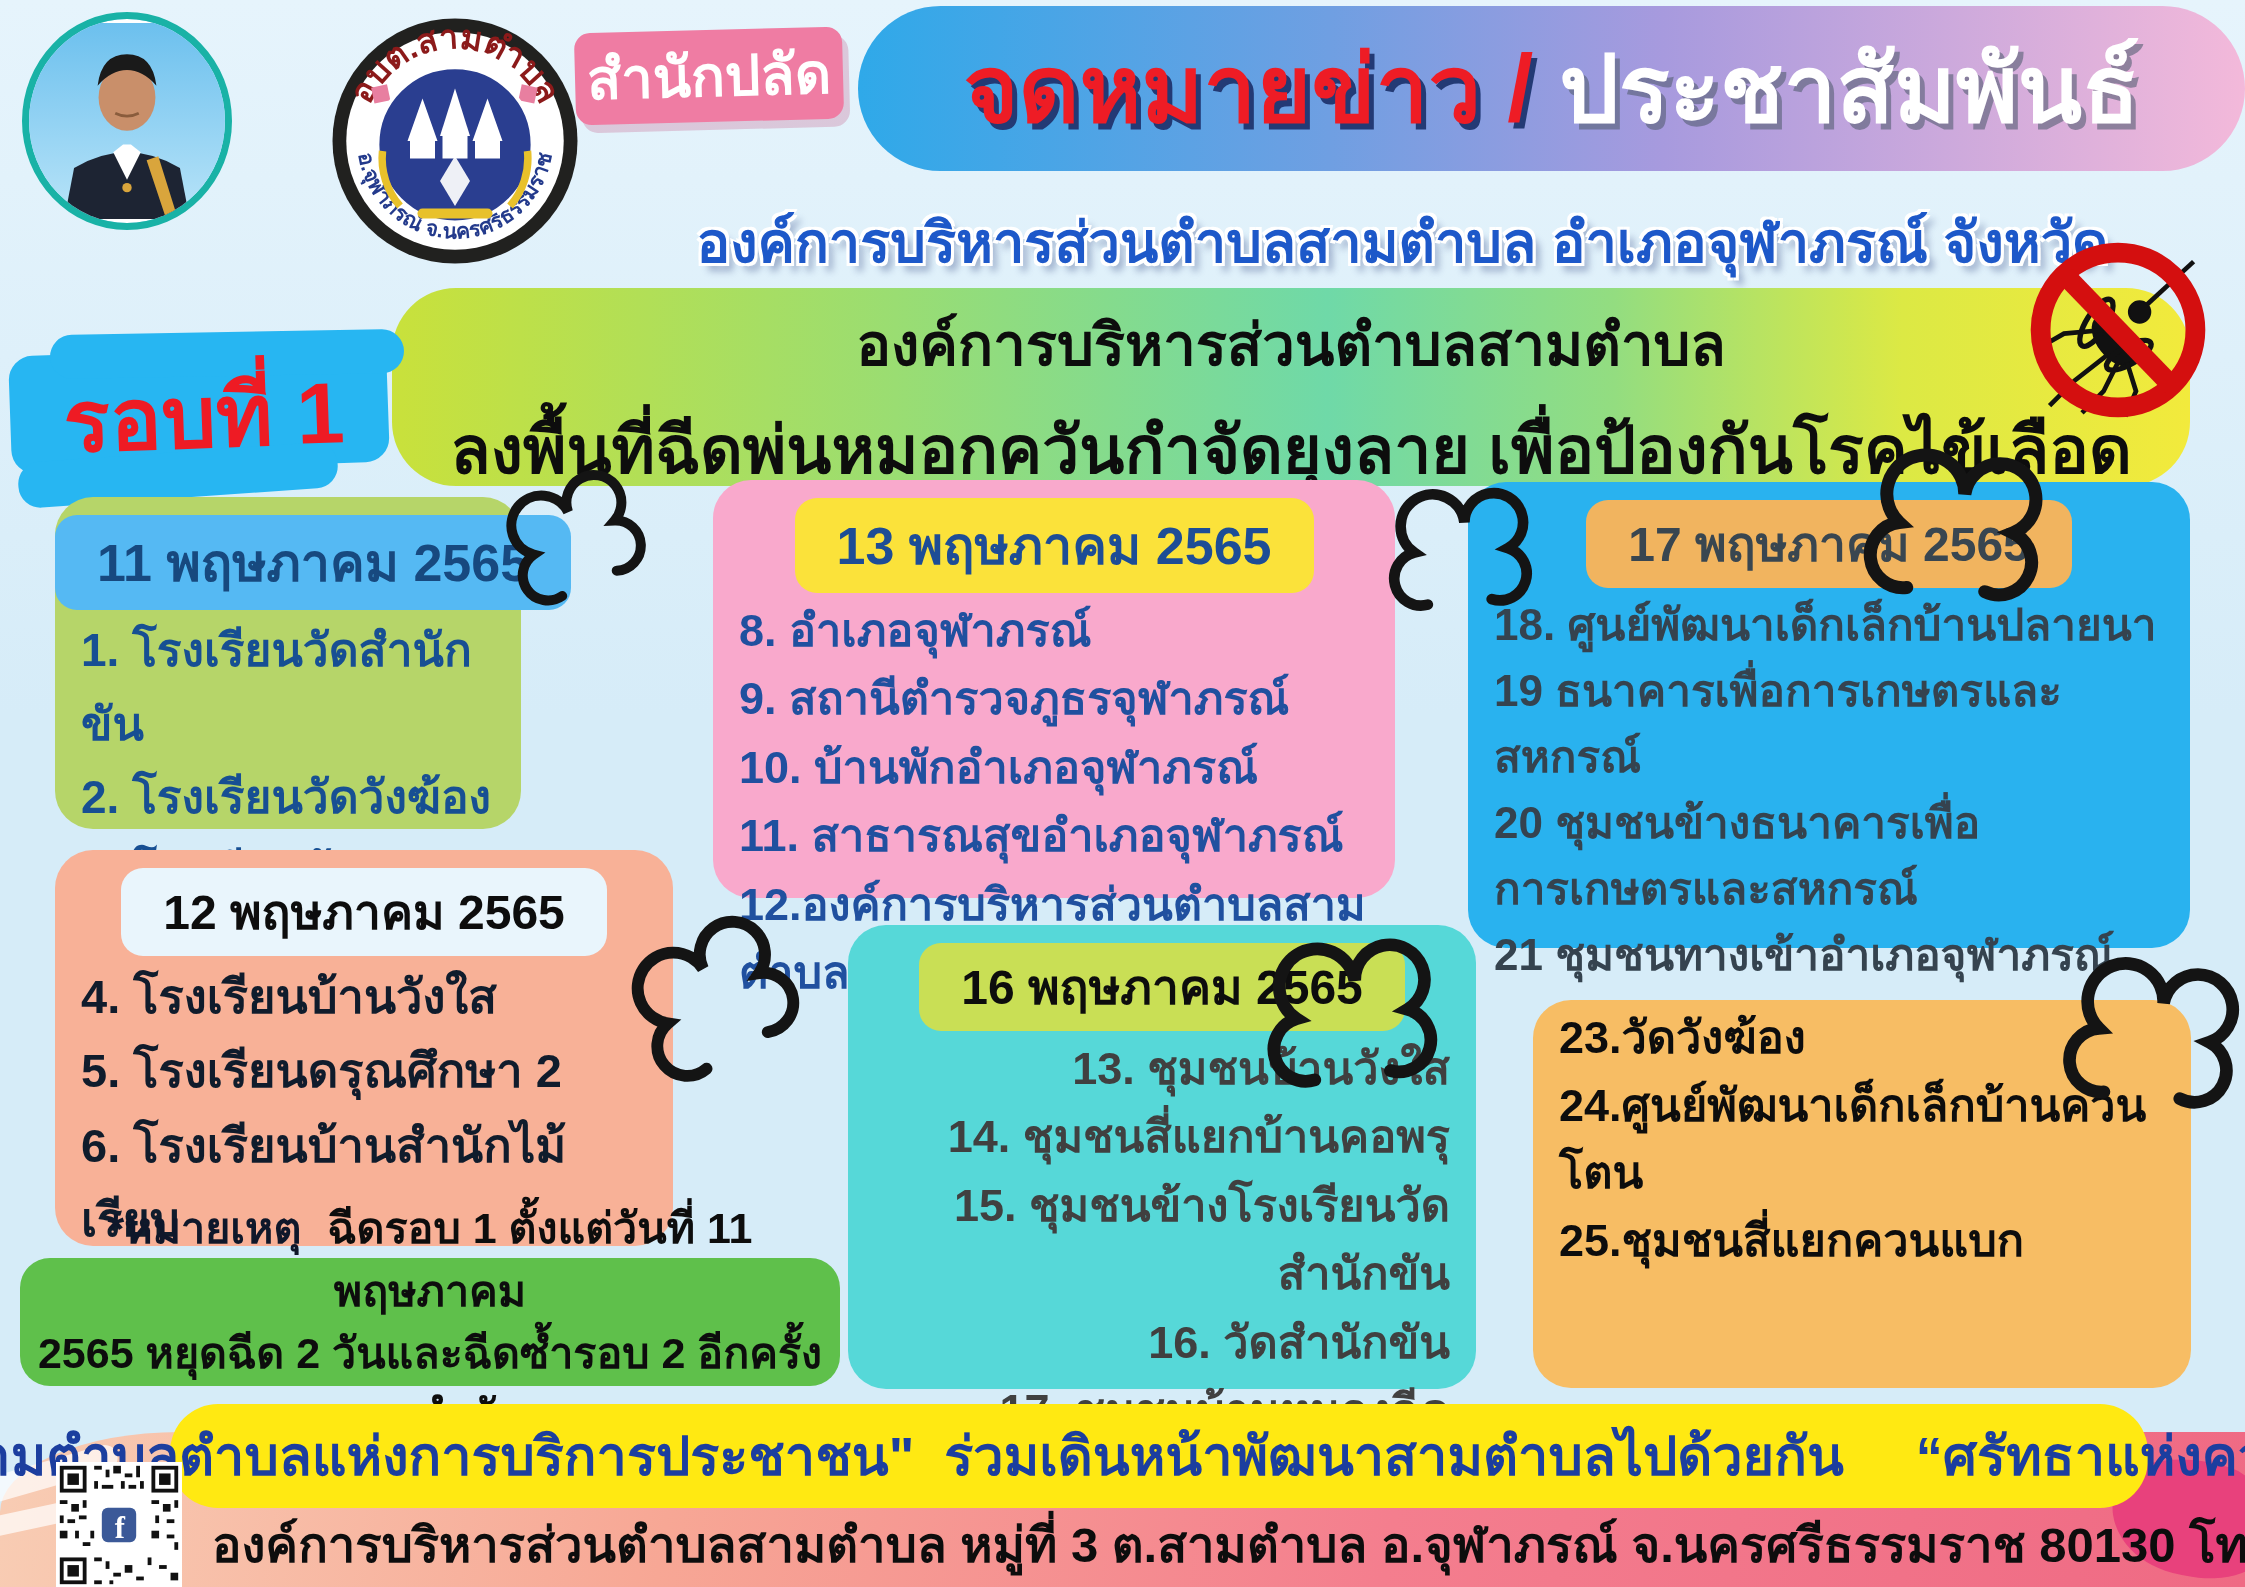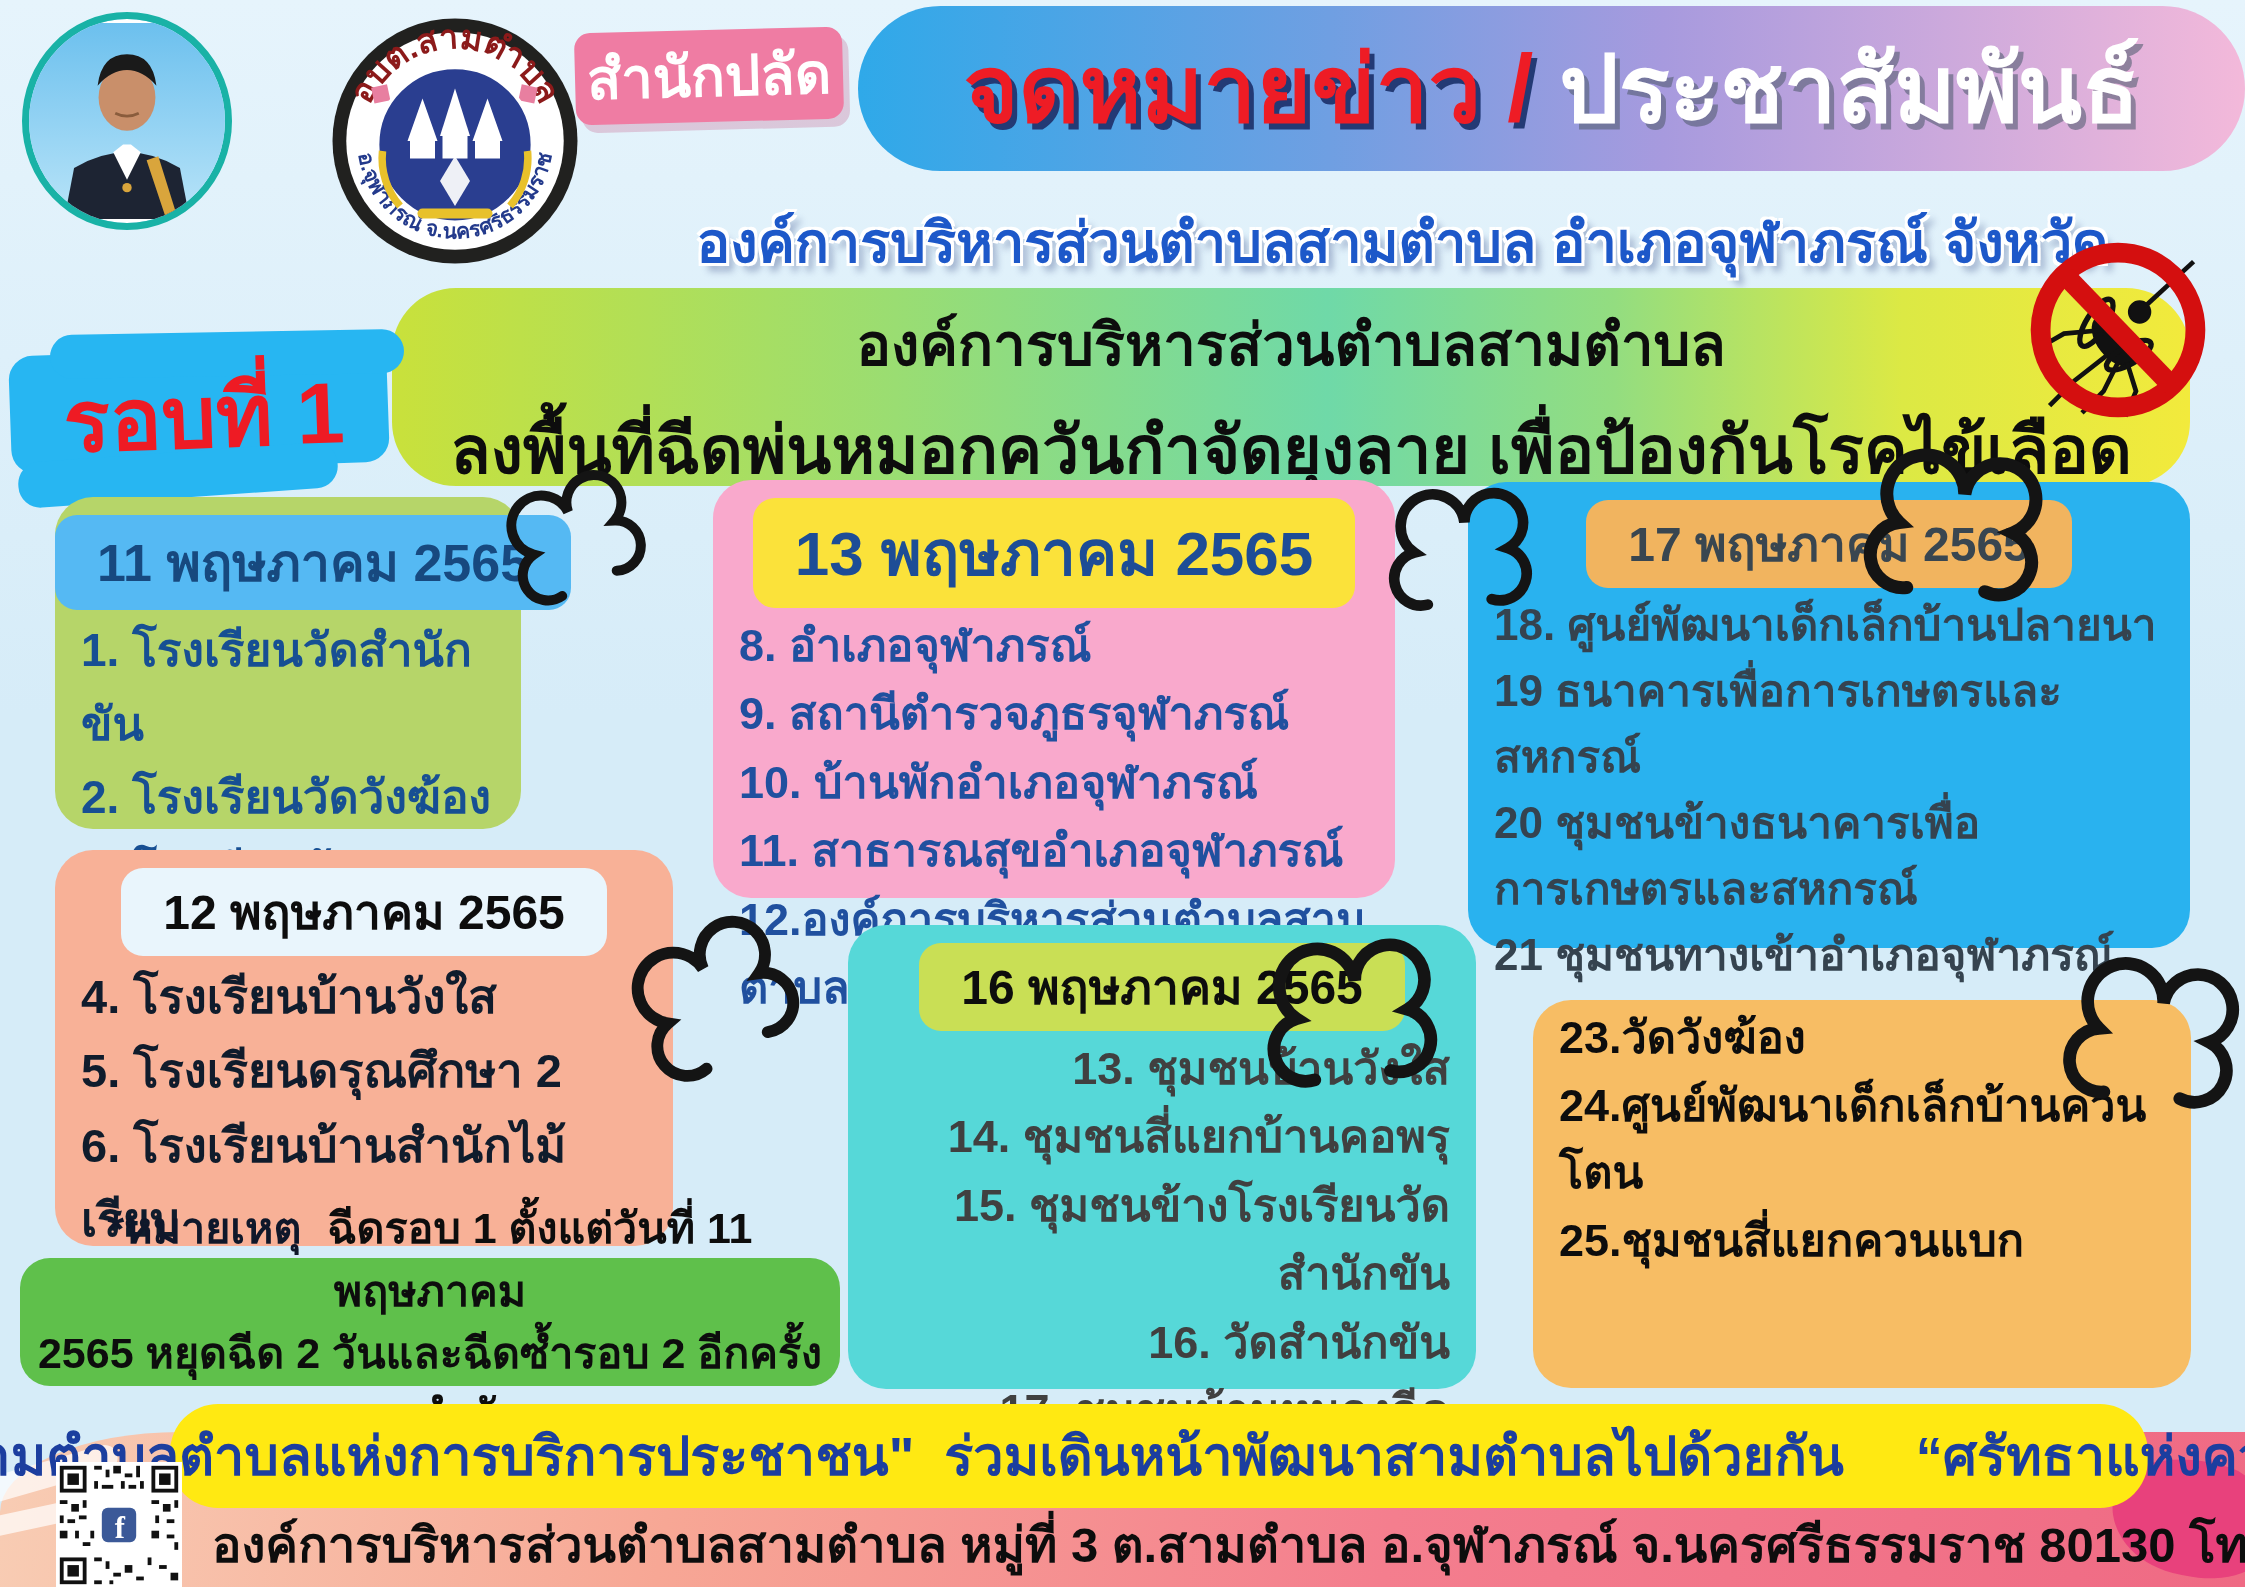--- a/index.html
+++ b/index.html
@@ -51,21 +51,21 @@
   .card .pill{margin:18px auto 4px;width:fit-content;padding:6px 42px;border-radius:22px;
               font-weight:800;text-align:center;white-space:nowrap;}
   .card ul{list-style:none;margin:4px 0 0;padding:0 26px;}
   .card li{font-weight:700;line-height:1.6;}
 
   .card-a{left:55px;top:497px;width:466px;height:332px;background:#b6d569;}
   .card-a .pill{background:#55b9f3;color:#17497f;font-size:52px;}
   .card-a li{color:#174f93;font-size:46px;}
 
   .card-b{left:713px;top:480px;width:682px;height:418px;background:#f9a9cc;}
-  .card-b .pill{background:#fbe23a;color:#1d4d96;font-size:62px;}
+  .card-b .pill{background:#fbe23a;color:#1d4d96;font-size:52px;}
   .card-b li{color:#20509f;font-size:45px;line-height:1.52;}
 
   .card-c{left:1468px;top:482px;width:722px;height:466px;background:#29b2ef;}
   .card-c .pill{background:#f1b45f;color:#394650;font-size:48px;}
   .card-c li{color:#35434f;font-size:44px;line-height:1.5;}
 
   .card-d{left:55px;top:850px;width:618px;height:396px;background:#f8b197;}
   .card-d .pill{background:#e9f5fc;color:#0d0d0d;font-size:48px;}
   .card-d li{color:#101c2c;font-size:47px;line-height:1.58;}
 

